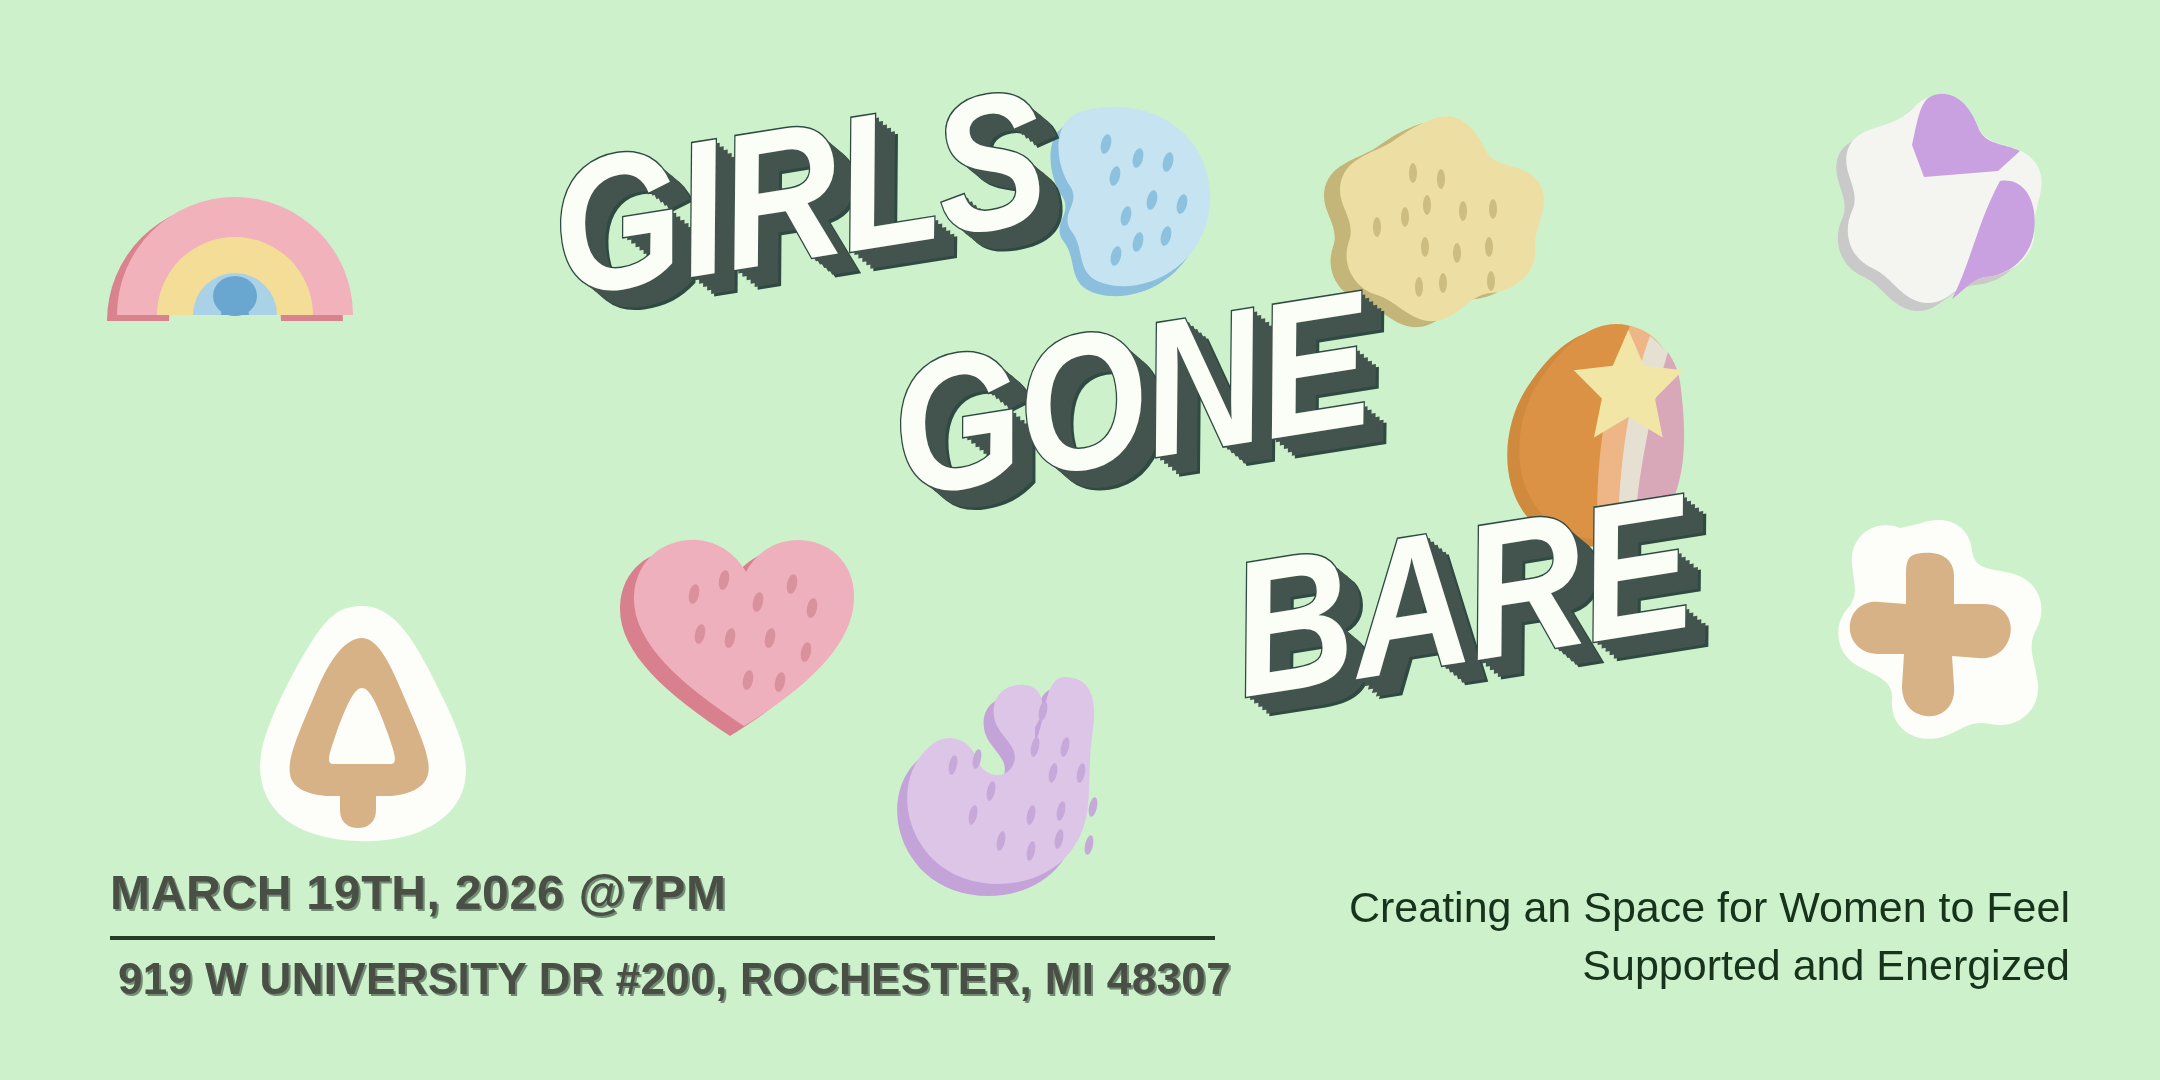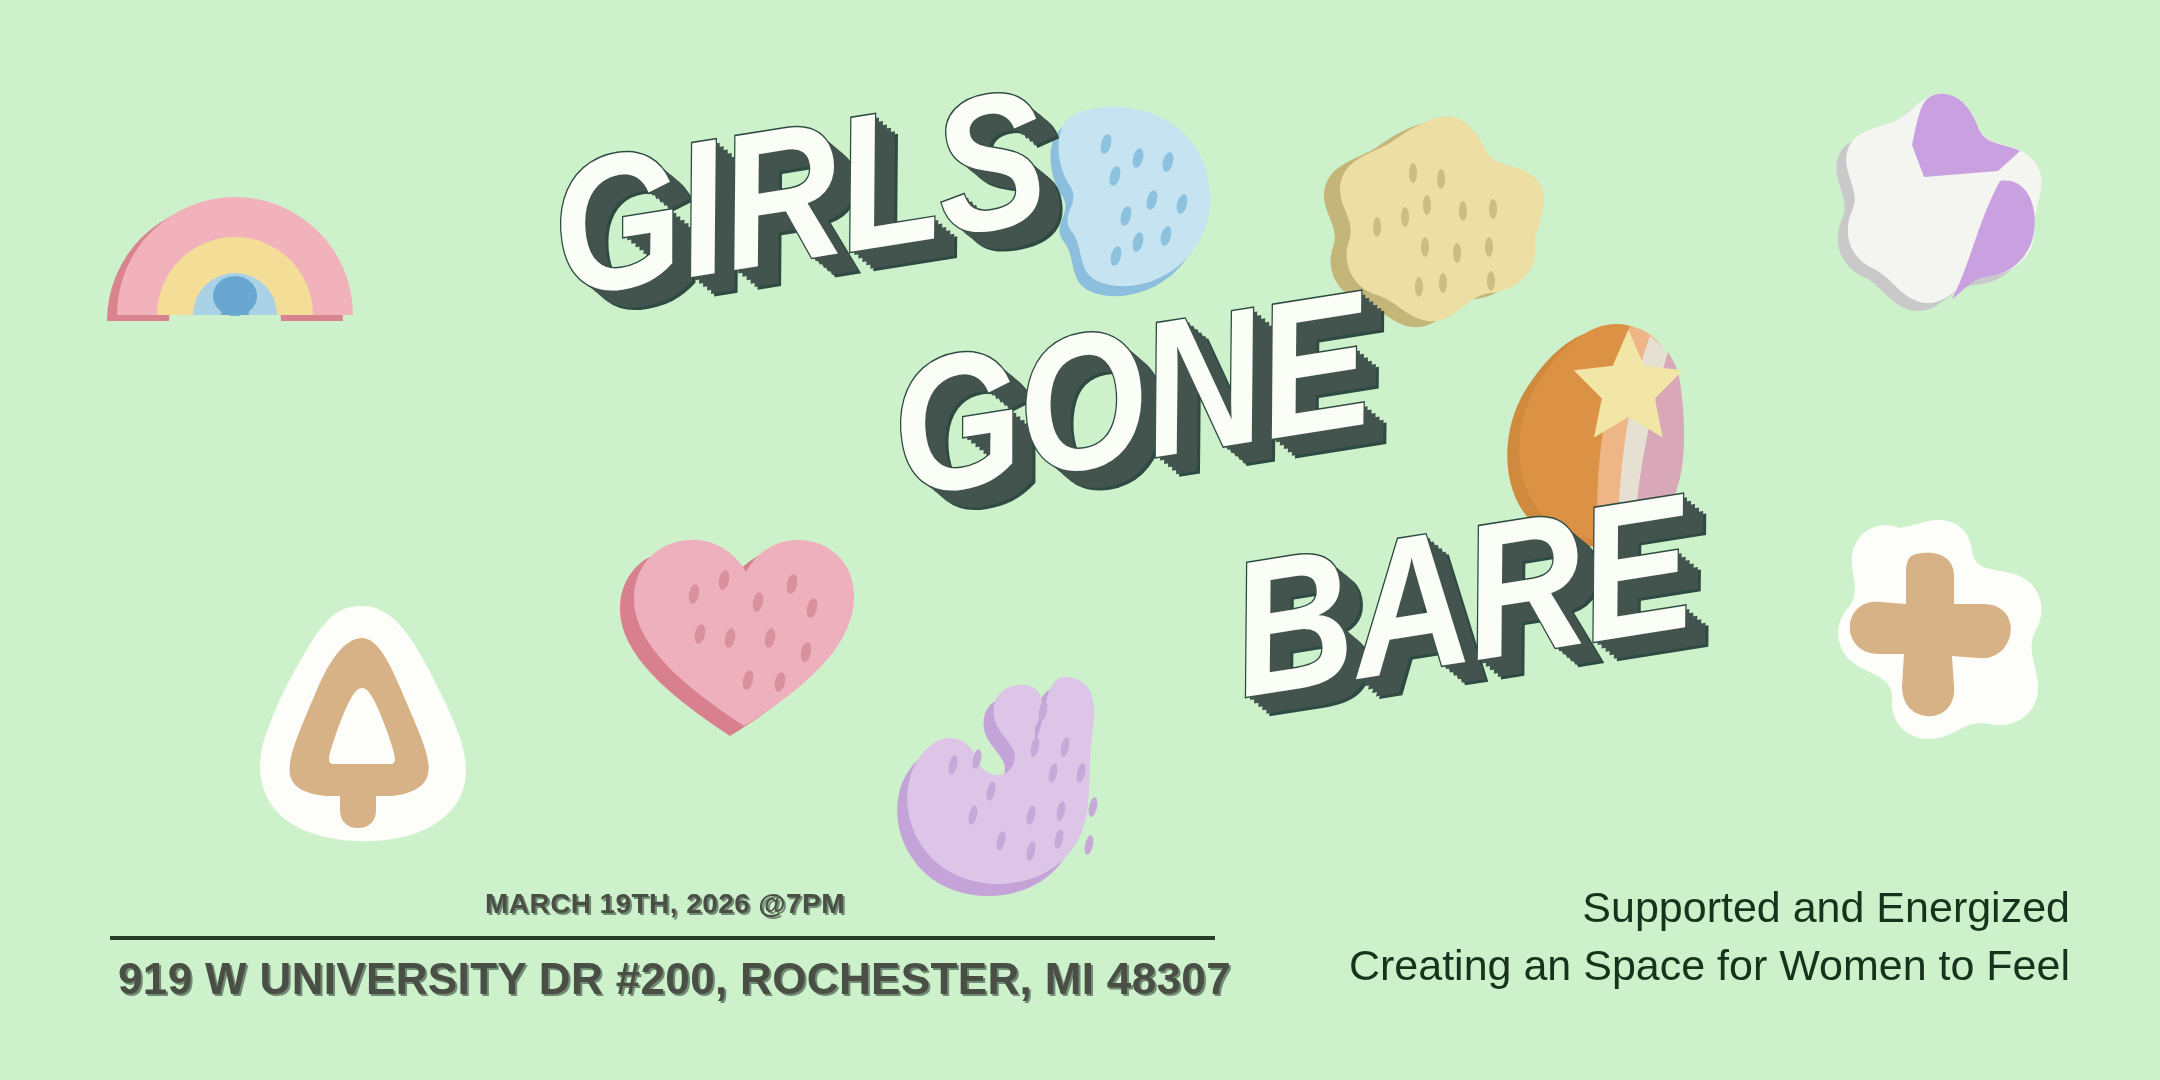--- a/index.html
+++ b/index.html
@@ -74,27 +74,26 @@
   
   .info-block {
     position: absolute;
     left: 110px;
     bottom: 68px;
     width: 1110px;
   }
   .info-date {
     font-family: "Liberation Sans Narrow", "Liberation Sans", sans-serif;
     font-weight: 700;
-    font-size: 28px;
+    font-size: 48px;
     letter-spacing: 0.015em;
     color: #4a4f46;
     text-shadow: 2px 2px 0 rgba(40,55,45,0.55);
     margin: 0 0 16px 0;
     white-space: nowrap;
-    text-align: center;
   }
   .info-rule {
     height: 4px;
     background: #243d24;
     width: 1105px;
     margin: 0 0 14px 0;
   }
   .info-address {
     font-family: "Liberation Sans Narrow", "Liberation Sans", sans-serif;
     font-weight: 700;
@@ -276,17 +275,17 @@
     <div class="hl-word" id="word-bare">BARE</div>
   </div>
 
   <div class="info-block">
     <div class="info-date">MARCH 19TH, 2026 @7PM</div>
     <div class="info-rule"></div>
     <div class="info-address">919 W UNIVERSITY DR #200, ROCHESTER, MI 48307</div>
   </div>
 
   <div class="tagline">
+    <span>Creating an Space for Women to Feel</span>
     <span>Supported and Energized</span>
-    <span>Creating an Space for Women to Feel</span>
   </div>
 
 </div>
 
 </body></html>

